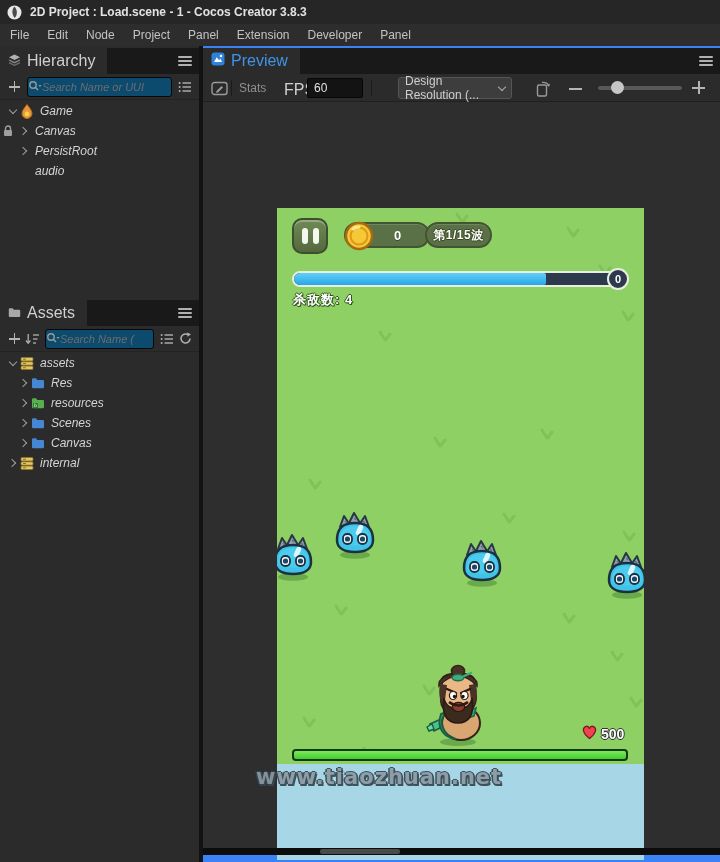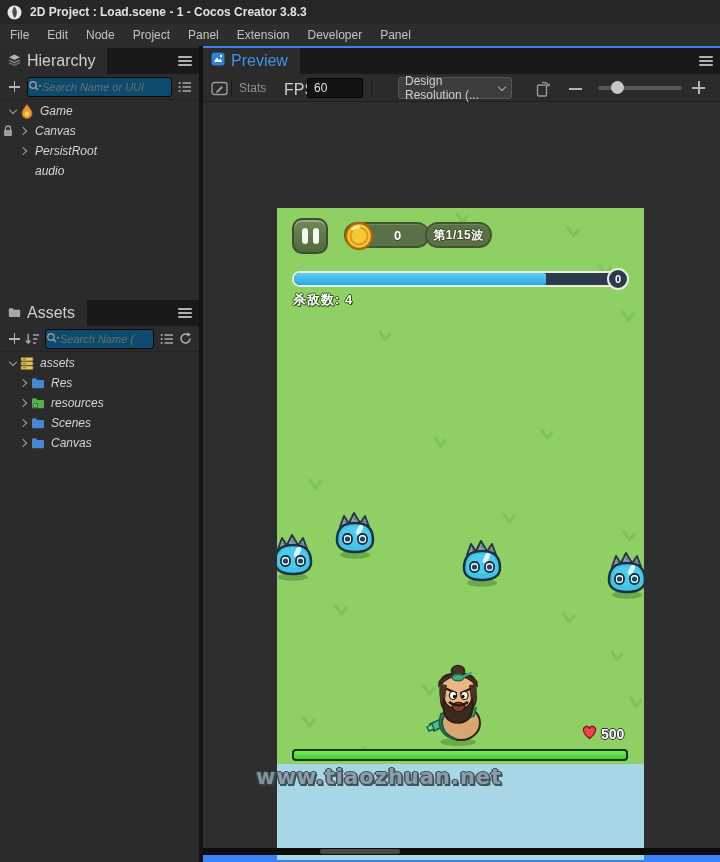--- a/index.html
+++ b/index.html
@@ -342,20 +342,34 @@
         </div>
         <div class="tree-row" style="padding-left: 18px;">
           <span class="caret right"></span>
           <span class="tree-ico">
     <svg width="14" height="12" viewBox="0 0 14 12">
               <path d="M1 2.5 a1.2 1.2 0 0 1 1.2-1.2 H5 l1.4 1.6 h5.4 a1.2 1.2 0 0 1 1.2 1.2 V10 a1.2 1.2 0 0 1-1.2 1.2 H2.2 A1.2 1.2 0 0 1 1 10 Z" fill="#4587d2"></path>
             </svg>
   </span>
           <span class="tree-label">Canvas</span>
         </div>
+        <div class="tree-row" style="padding-left: 7px;">
+          <span class="caret right"></span>
+          <span class="tree-ico">
+    <svg width="14" height="13" viewBox="0 0 14 13">
+              <g fill="#e3c765" stroke="#8a7426" stroke-width=".8">
+                <rect x="1" y="0.5" width="12" height="3.4" rx="1"></rect>
+                <rect x="1" y="4.8" width="12" height="3.4" rx="1"></rect>
+                <rect x="1" y="9.1" width="12" height="3.4" rx="1"></rect>
+              </g>
+              <path d="M3 2.2 h3 M3 6.5 h3 M3 10.8 h3" stroke="#8a7426" stroke-width="1"></path>
+            </svg>
+  </span>
+          <span class="tree-label">internal</span>
+        </div>
       </div>
   </div>
 
   <div id="col-divider"></div>
 
   <div id="right-panel">
     <div id="prev-strip" class="tab-strip">
       <div class="tab">
         <span>
           <svg width="14" height="14" viewBox="0 0 14 14">

